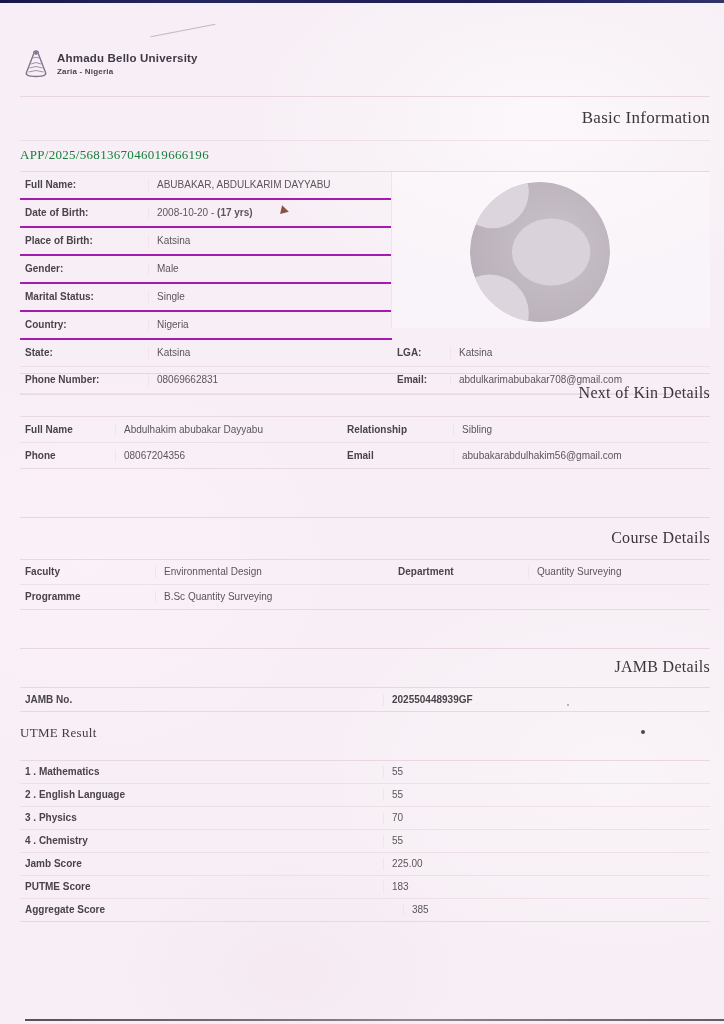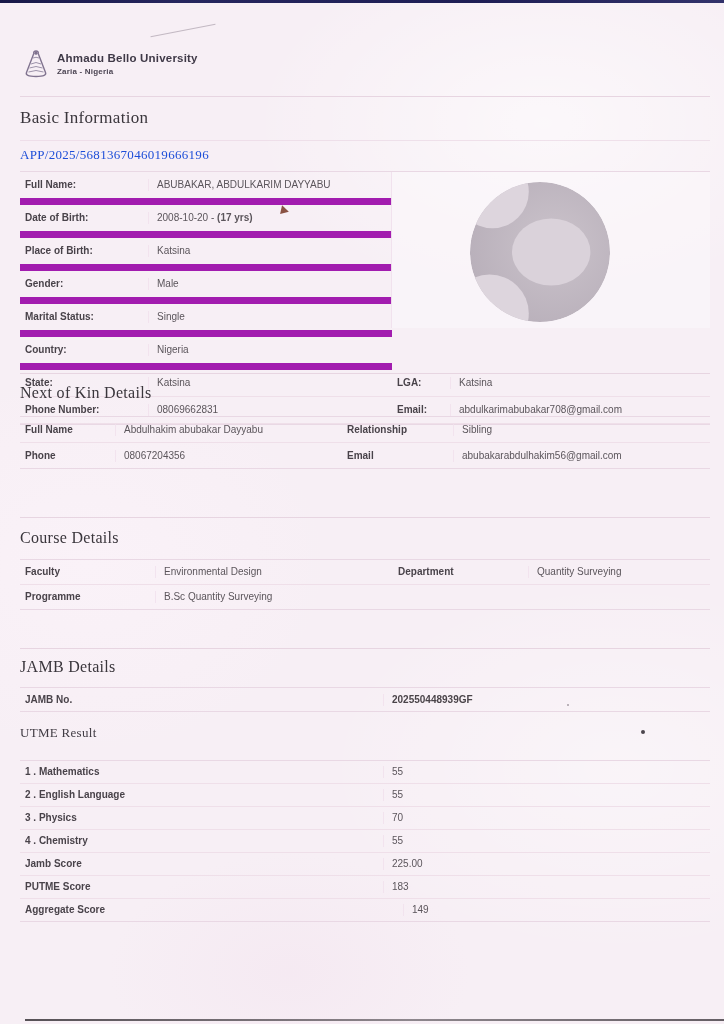--- a/index.html
+++ b/index.html
@@ -26,38 +26,38 @@
     border-left:4px solid transparent;border-right:5px solid transparent;
     border-bottom:8px solid #7d4030;transform:rotate(-14deg);opacity:.9;}
 
   .brand{position:absolute;left:24px;top:50px;display:flex;align-items:center;gap:9px;}
   .brand .logo{width:24px;height:28px;}
   .brand .uni{font-size:11.5px;font-weight:bold;color:#3f3947;letter-spacing:.2px;}
   .brand .loc{font-size:8px;font-weight:bold;color:#4b4452;margin-top:3px;letter-spacing:.2px;}
 
   .section{position:absolute;left:20px;width:690px;border-top:1px solid #e7d5e1;}
   .section h2{margin:0;font-family:"Liberation Serif", serif;font-weight:normal;
-    font-size:16px;line-height:20px;color:#3a363c;letter-spacing:.3px;}
+    font-size:16px;line-height:20px;color:#3a363c;letter-spacing:.3px;text-align:right;}
   #sec-basic{top:96px;}
   #sec-basic h2{margin-top:11px;font-size:17px;}
   .rule-faint{height:1px;background:rgba(233,215,228,.7);margin-top:12px;}
-  .app-ref{font-family:"Liberation Serif", serif;font-size:13px;color:#1d4ed8;
+  .app-ref{font-family:"Liberation Serif", serif;font-size:13px;color:#15803d;
     margin-top:6px;letter-spacing:.3px;}
 
   .tbl{border-top:1px solid #e9d8e4;border-bottom:1px solid #e9d8e4;}
   .cell{font-size:10px;line-height:12px;padding-left:5px;white-space:nowrap;overflow:hidden;}
   .cell.lab{font-weight:bold;color:#49434a;}
   .cell.val{color:#5b555b;border-left:1px solid rgba(240,224,236,.8);padding-left:8px;}
   .cell.val .b{font-weight:bold;}
 
   
   .basic-table{position:relative;margin-top:8px;}
   .b-left{width:372px;}
   .b-row{height:26px;display:grid;grid-template-columns:128px 1fr;align-items:center;
-    border-bottom:7px solid #a21caf;}
+    border-bottom:2px solid #a21caf;}
   .b-dual{height:26px;display:grid;grid-template-columns:128px 244px 58px 1fr;align-items:center;
     border-bottom:1px solid #efdfe9;}
   .b-dual:last-child{border-bottom:none;}
   .photo-cell{position:absolute;top:0;right:0;width:318px;height:156px;
     border-left:1px solid rgba(240,224,236,.9);background:rgba(252,248,251,.55);}
   .photo-cell svg{position:absolute;left:78px;top:10px;}
 
   
   .nok-row{height:25px;display:grid;grid-template-columns:95px 222px 116px 1fr;align-items:center;
     border-bottom:1px solid #efdfe9;}
@@ -241,20 +241,20 @@
     <div class="s-row">
       <div class="cell lab">Jamb Score</div>
       <div class="cell val">225.00</div>
     </div>
     <div class="s-row">
       <div class="cell lab">PUTME Score</div>
       <div class="cell val">183</div>
     </div>
     <div class="s-row">
       <div class="cell lab">Aggregate Score</div>
-      <div class="cell val">149</div>
+      <div class="cell val">385</div>
     </div>
   </div>
 </div>
 
 <div class="speck1"></div>
 <div class="speck2"></div>
 <div class="bottom-line"></div>
 
 </body></html>

